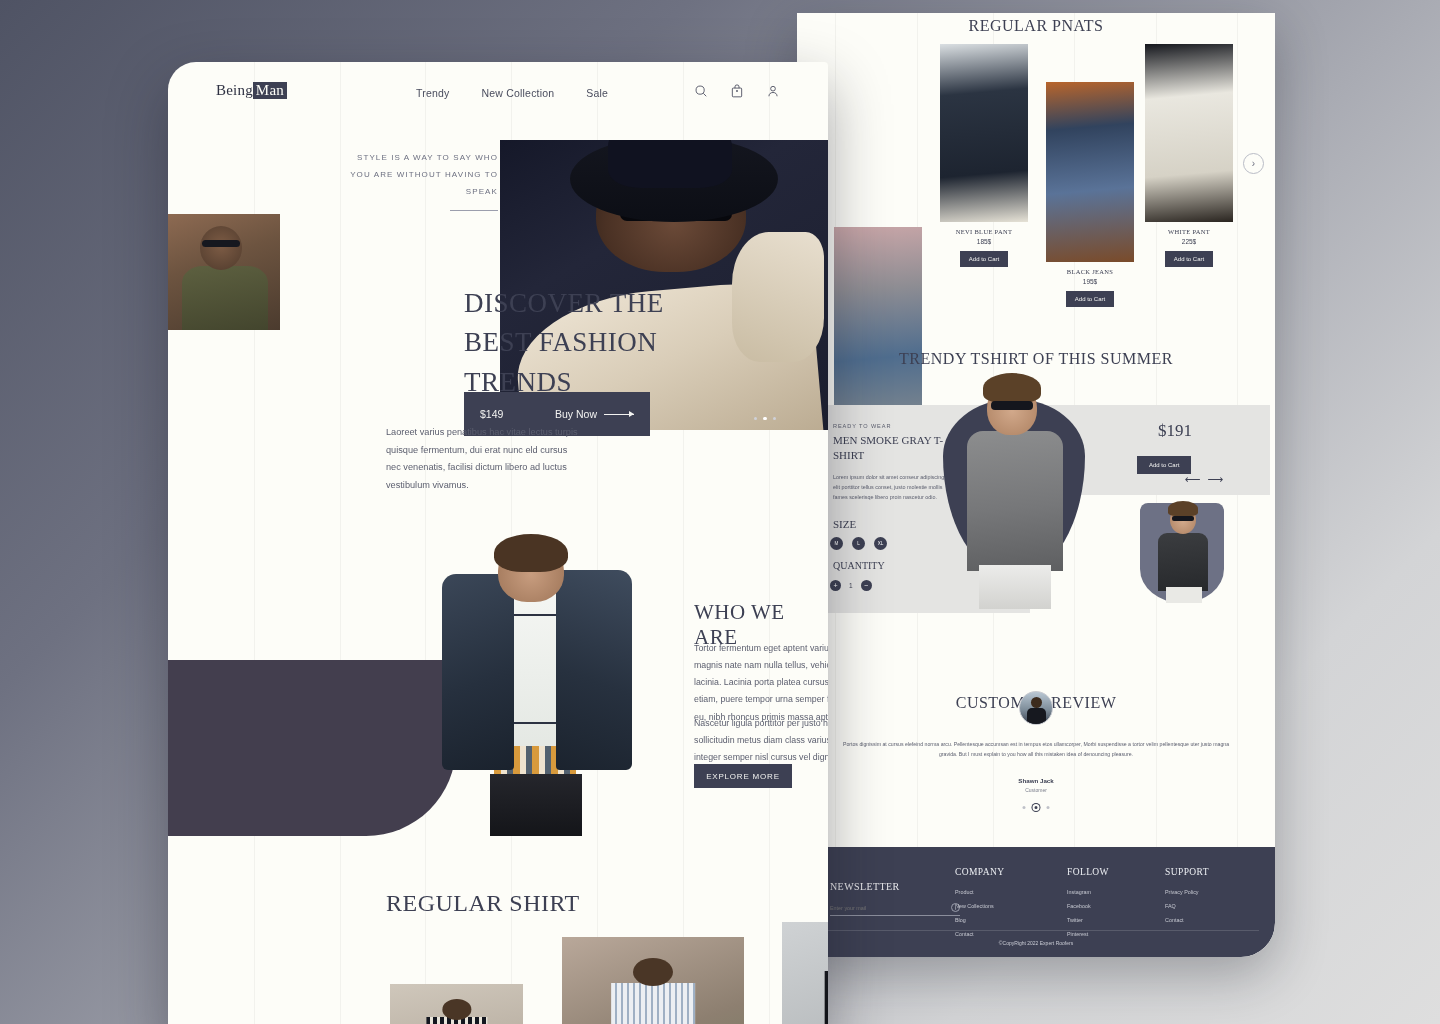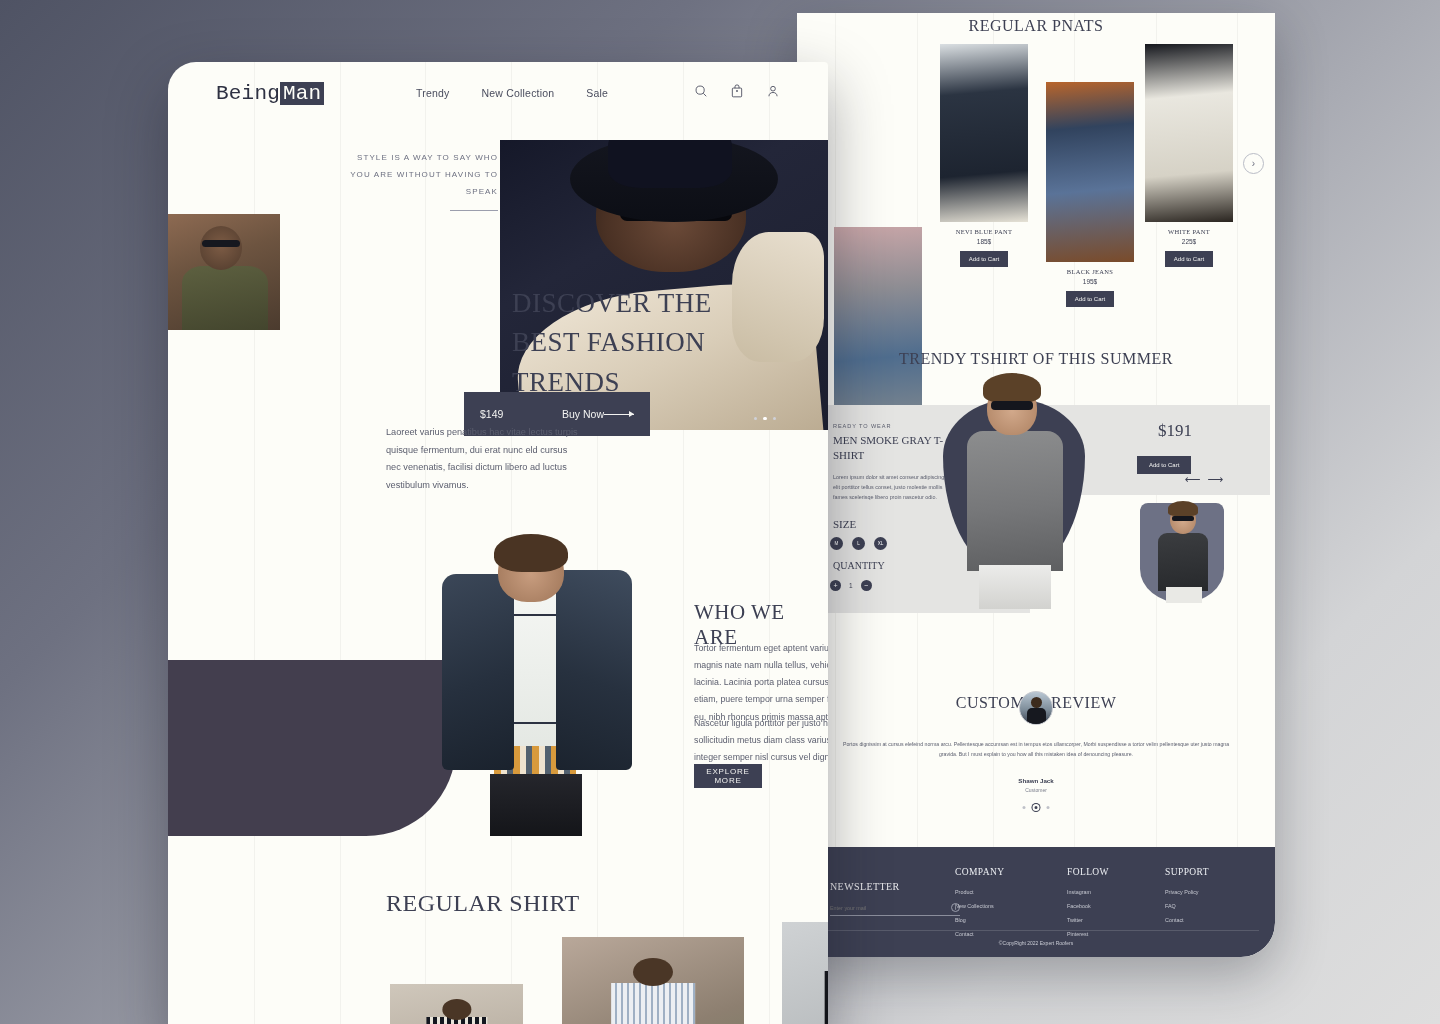--- a/index.html
+++ b/index.html
@@ -21,22 +21,22 @@
   
   #left-panel {
     left: 168px; top: 62px; width: 660px; height: 980px;
     border-top-left-radius: 28px; border-top-right-radius: 4px;
     box-shadow: 0 22px 60px rgba(20,22,34,.38);
   }
 
   
   .nav { position: absolute; left: 0; top: 0; width: 100%; height: 62px;
          display: flex; align-items: center; }
-  .logo { position: absolute; left: 48px; top: 20px; font-family: Liberation Mono, monospace;
-          font-size: 21px; color: #2e3142; letter-spacing: .2px; display: flex; justify-content: flex-end; }
+  .logo { position: absolute; left: 48px; top: 20px; font-family: Liberation Serif, serif;
+          font-size: 15px; color: #2e3142; letter-spacing: .2px; display: flex; justify-content: flex-end; }
   .logo .hl { background: #3d4053; color: #fdfdf8; padding: 0 3px; }
   .nav-links { position: absolute; left: 248px; top: 25px; display: flex; gap: 32px;
                font-size: 10.5px; color: #4a4d5e; letter-spacing: .2px; }
   .nav-links span { cursor: pointer; }
   .nav-icons { position: absolute; right: 48px; top: 22px; display: flex; gap: 22px; align-items: center; }
   .nav-icons svg { width: 14px; height: 14px; stroke: #3d4053; fill: none; stroke-width: 1.4; }
 
   
   .quote { position: absolute; right: 330px; top: 88px; width: 150px; text-align: right;
            font-size: 8px; letter-spacing: 1.1px; color: #6c6f80; line-height: 2.1; text-transform: uppercase; margin-left: 34px; }
@@ -58,36 +58,36 @@
       border-radius: 46% 30% 0 0; transform: rotate(-5deg); }
   .hero-photo .arm { position: absolute; right: 4px; top: 92px; width: 92px; height: 130px;
       background: linear-gradient(200deg,#e8dfcf 0%, #c9bca3 100%); border-radius: 40% 20% 34% 30%; }
   .hero-dots { position: absolute; right: 52px; bottom: 10px; display: flex; gap: 6px; }
   .hero-dots b { width: 3.5px; height: 3.5px; border-radius: 50%; background: #cfd1d8; display: block; }
   .hero-dots b.on { background: #fff; }
 
   .price-bar { position: absolute; left: 296px; top: 330px; width: 186px; height: 44px;
                background: #3d4053; display: flex; align-items: center;
                justify-content: space-between; padding: 0 16px; color: #f3f3f1; font-size: 10.5px; }
-  .price-bar .buy { display: flex; align-items: center; }
+  .price-bar .buy { display: flex; align-items: center; gap: 7px; }
   .price-bar .arrow { display: inline-block; width: 30px; height: 1px; background: #f3f3f1; position: relative; }
   .price-bar .arrow::after { content:""; position: absolute; right: 0; top: -2.5px;
       border-left: 5px solid #f3f3f1; border-top: 3px solid transparent; border-bottom: 3px solid transparent; }
 
   .side-photo { position: absolute; left: 0; top: 152px; width: 112px; height: 116px;
       background: linear-gradient(160deg,#8d6a52 0%, #6d5440 40%, #4b3b2e 100%); overflow: hidden; }
   .side-photo .sp-head { position: absolute; left: 32px; top: 12px; width: 42px; height: 44px;
       background: radial-gradient(circle at 50% 45%, #7d5c45 0%, #4f3a2c 100%); border-radius: 50%; }
   .side-photo .sp-glass { position: absolute; left: 34px; top: 26px; width: 38px; height: 7px;
       background: #16181f; border-radius: 4px; }
   .side-photo .sp-body { position: absolute; left: 14px; top: 52px; width: 86px; height: 70px;
       background: linear-gradient(170deg,#5d6040 0%, #41432c 100%); border-radius: 24% 24% 0 0; }
 
   .h1 { position: absolute; left: 296px; top: 222px; width: 230px;
-        font-size: 27px; line-height: 1.46; margin-left: 48px; }
+        font-size: 27px; line-height: 1.46; }
   .lead { position: absolute; left: 218px; top: 362px; width: 198px;
           font-size: 9.2px; line-height: 1.92; color: #5b5e6e; }
 
   
   .dark-shape { position: absolute; left: 0; top: 598px; width: 288px; height: 176px;
                 background: #433e4e; border-top-right-radius: 0; border-bottom-right-radius: 90px; }
   .jacket { position: absolute; left: 256px; top: 478px; width: 218px; height: 296px; }
   .jacket .j-head { position: absolute; left: 74px; top: 0; width: 66px; height: 62px;
       background: radial-gradient(circle at 50% 55%, #c89d7f 0%, #9a7154 100%); border-radius: 50% 50% 44% 44%; }
   .jacket .j-hair { position: absolute; left: 70px; top: -6px; width: 74px; height: 38px;
@@ -101,21 +101,21 @@
   .jacket .j-right { position: absolute; right: 10px; top: 30px; width: 76px; height: 200px;
       background: linear-gradient(200deg,#3f4c5e 0%, #27313f 55%, #1b232e 100%); border-radius: 6px 14px 6px 4px; }
   .jacket .j-plaid { position: absolute; left: 70px; top: 206px; width: 82px; height: 34px;
       background: repeating-linear-gradient(90deg,#d89a3c 0 7px,#efe3cf 7px 13px,#53616f 13px 19px); }
   .jacket .j-pants { position: absolute; left: 66px; top: 234px; width: 92px; height: 62px;
       background: linear-gradient(180deg,#25262c 0%, #141519 100%); }
 
   .h2-who { position: absolute; left: 526px; top: 538px; font-size: 21px; }
   .who-p1 { position: absolute; left: 526px; top: 578px; width: 230px; font-size: 8.8px; line-height: 1.95; color: #5b5e6e; }
   .who-p2 { position: absolute; left: 526px; top: 653px; width: 230px; font-size: 8.8px; line-height: 1.95; color: #5b5e6e; }
-  .explore { position: absolute; left: 526px; top: 702px; width: 68px; height: 24px; background: #3d4053;
+  .explore { position: absolute; left: 526px; top: 702px; width: 98px; height: 24px; background: #3d4053;
              color: #f3f3f1; font-size: 8px; letter-spacing: .8px; display: flex; align-items: center;
              justify-content: center; border: none; cursor: pointer; font-family: "Liberation Sans", sans-serif; }
 
   
   .h2-shirt { position: absolute; left: 218px; top: 828px; font-size: 24px; }
   .shirt-row { position: absolute; left: 0; top: 860px; width: 100%; height: 185px; }
   .s-card { position: absolute; overflow: hidden; }
   .s1 { left: 222px; top: 62px; width: 133px; height: 128px;
         background: linear-gradient(170deg,#cfc7bb 0%, #a79c8e 100%); }
   .s2 { left: 394px; top: 15px; width: 182px; height: 175px;

